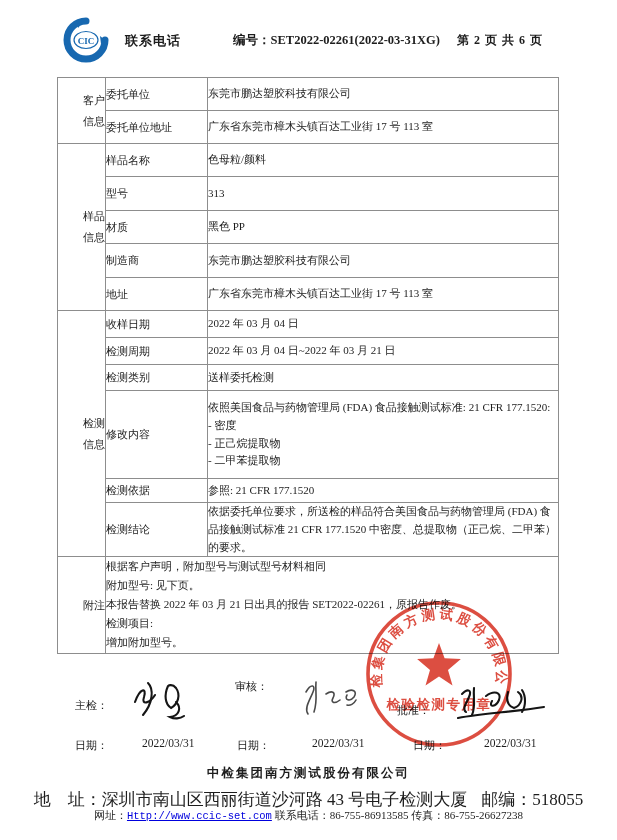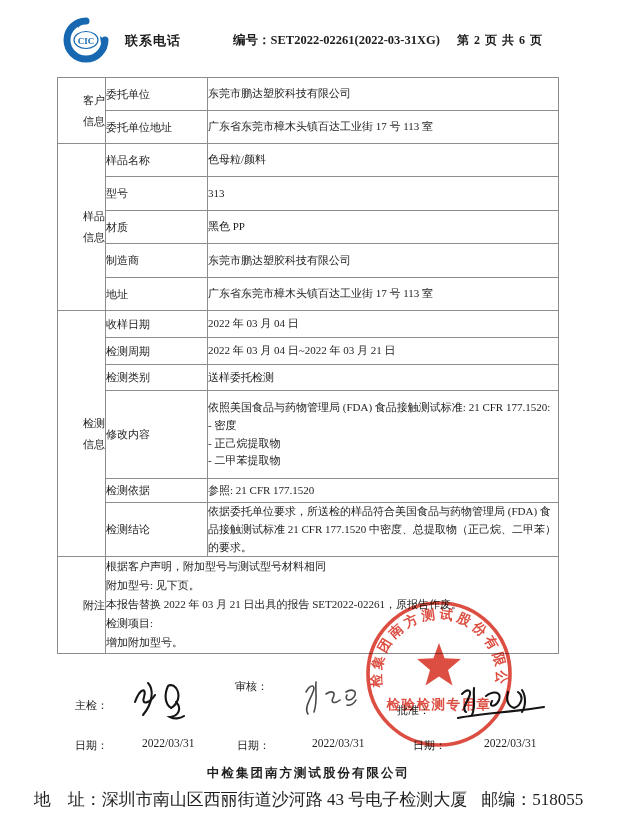--- a/index.html
+++ b/index.html
@@ -181,14 +181,15 @@
     <path id="ringpath" d="M 22,98 A 58,58 0 1,1 132,98" fill="none"></path>
     <text font-size="13.5" font-weight="bold" fill="#d93a2c" letter-spacing="3.4" font-family="Liberation Serif,serif">
       <textPath href="#ringpath" startOffset="50%" text-anchor="middle">中检集团南方测试股份有限公司</textPath>
     </text>
     <polygon points="77,46 82.6,61.3 98.9,61.9 86,72.9 90.5,88.6 77,79.5 63.5,88.6 68,72.9 55.1,61.9 71.4,61.3" fill="#d93a2c"></polygon>
     <text x="77" y="112" text-anchor="middle" font-size="13.5" font-weight="bold" fill="#d93a2c" letter-spacing="1.5" font-family="Liberation Serif,serif">检验检测专用章</text>
   </svg>
 
   <div class="ftr-company">中检集团南方测试股份有限公司</div>
   <div class="ftr-line2"><span>地　址：</span><span>深圳市南山区西丽街道沙河路 43 号电子检测大厦</span><span class="sp"></span><span>邮编：</span><span>518055</span></div>
+  <div class="ftr-line3"><span>网址：</span><a class="ftr-link" href="#">Http://www.ccic-set.com</a> <span>联系电话：</span><span>86-755-86913585</span> <span>传真：</span><span>86-755-26627238</span></div>
 
 </div>
 
 </body></html>

